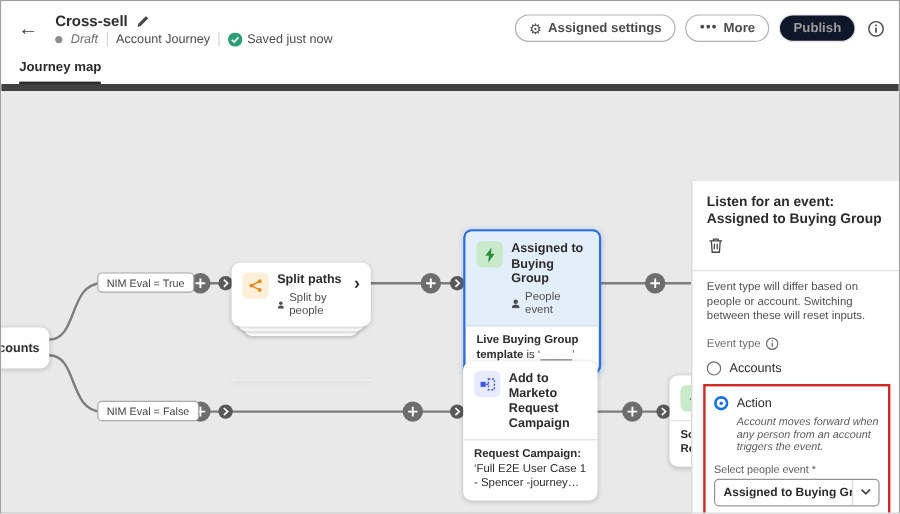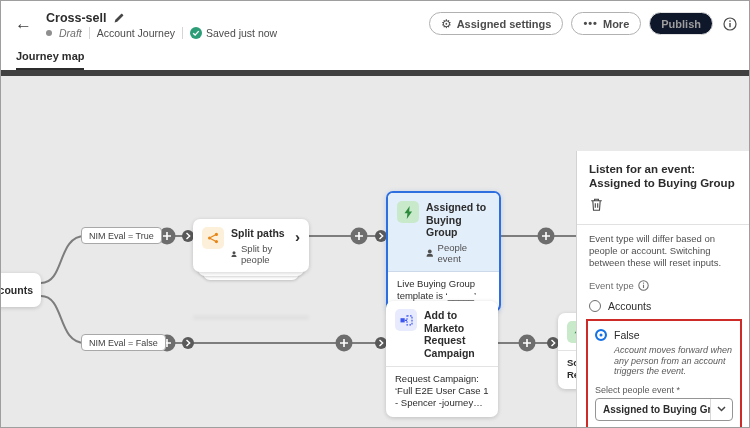--- a/index.html
+++ b/index.html
@@ -74,21 +74,21 @@
   .radio.off { border:1.5px solid #6e6e6e; background:#fff; }
   .radio.on { background:#1473e6; border:2px solid #1473e6; box-shadow:inset 0 0 0 2.5px #fff; }
   .redbox { border:2px solid #cd2b27; margin:7px -3px 0; padding:6px 7px 8px; }
   .redbox .radio-row { margin-top:2px; }
   .rhelp { font-size:9px; line-height:10.5px; color:#5a5a5a; margin:4px 0 0 19px;font-style:italic; }
   .sellabel { font-size:9px; color:#5a5a5a; margin-top:8px; }
   .select { margin-top:3px; height:23px; border:1px solid #959595; border-radius:4px; background:#fff;
             display:flex; align-items:center; cursor:pointer; }
   .selval { flex:1; font-size:10px; font-weight:bold; color:#2c2c2c; padding:0 7px; white-space:nowrap; overflow:hidden; }
   .selchev { width:22px; align-self:stretch; display:flex; align-items:center; justify-content:center; border-left:1px solid #d8d8d8; }
-  b.inline { font-weight:normal; }
+  b.inline { font-weight:bold; }
 </style>
 </head>
 <body>
 
 <div class="app">
 
   <div class="hdr">
     <div class="back">←</div>
     <div class="titleblock">
       <div class="trow">
@@ -321,21 +321,21 @@
       </div>
 
       <div class="radio-row">
         <span class="radio off"></span>
         <span class="rlabel">Accounts</span>
       </div>
 
       <div class="redbox">
         <div class="radio-row">
           <span class="radio on"></span>
-          <span class="rlabel">False</span>
+          <span class="rlabel">Action</span>
         </div>
         <div class="rhelp">Account moves forward when any person from an account triggers the event.</div>
         <div class="sellabel">Select people event *</div>
         <div class="select">
           <span class="selval">Assigned to Buying Group</span>
           <span class="selchev">
             <svg width="9" height="6" viewBox="0 0 9 6">
                 <path d="M1 1l3.5 3.5L8 1" stroke="#464646" stroke-width="1.5" fill="none"></path>
               </svg>
           </span>

